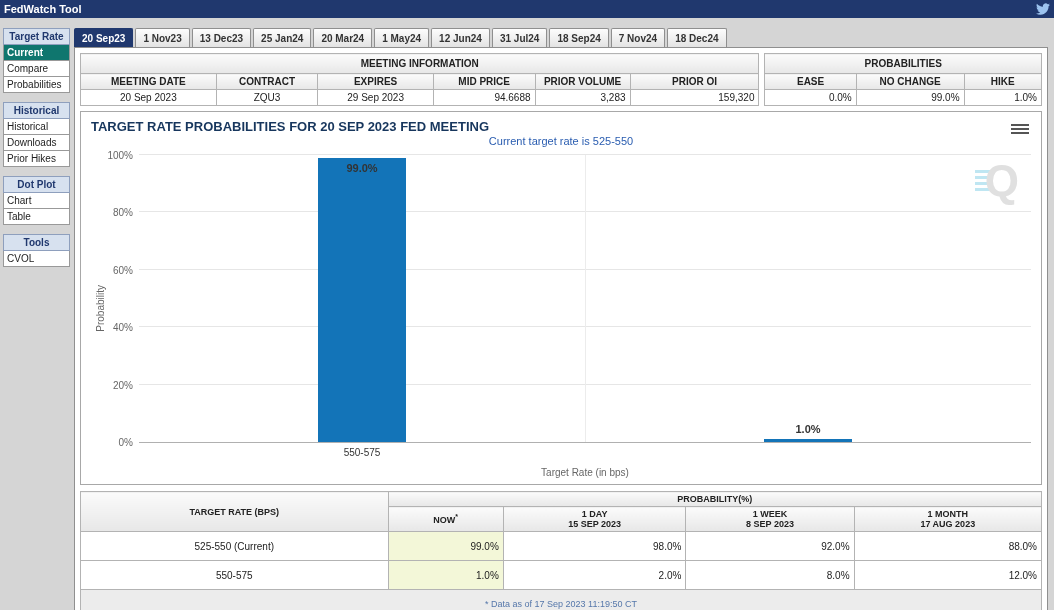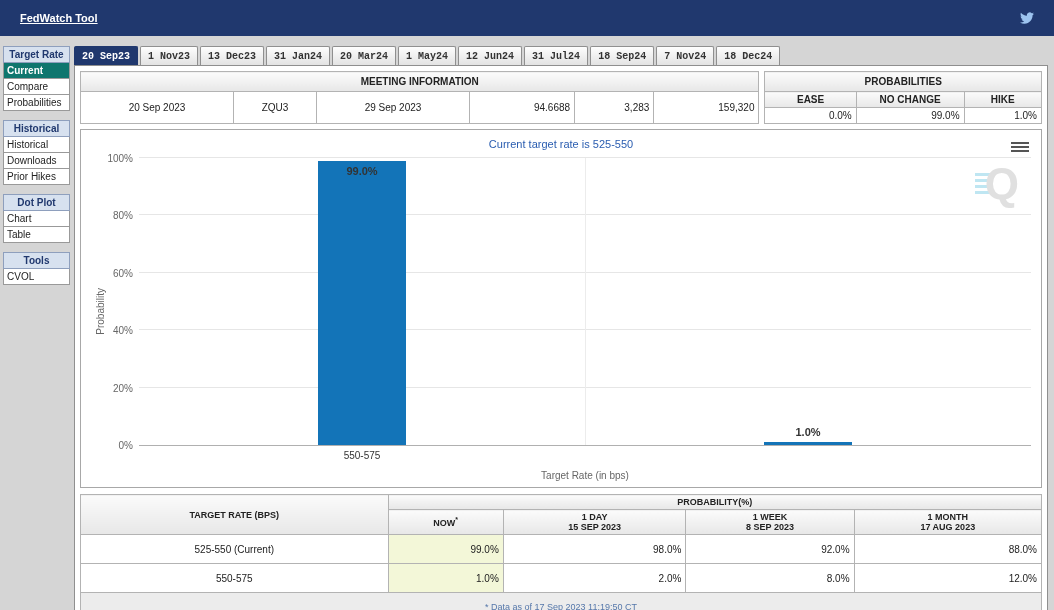--- a/index.html
+++ b/index.html
@@ -2,22 +2,22 @@
 <html><head>
 <meta charset="utf-8">
 <style>
   * { margin:0; padding:0; box-sizing:border-box; }
   body {
     width:1054px; height:610px; overflow:hidden; position:relative;
     background:#d5d5d5; font-family:"Liberation Sans", sans-serif; font-size:10px; color:#222;
   }
   
   .topbar {
-    height:36px; background:#20386e; color:#fff; display:flex; align-items:center;
-    justify-content:space-between; padding:0 20px; font-size:11px; font-weight:bold;text-decoration:underline;
+    height:18px; background:#20386e; color:#fff; display:flex; align-items:center;
+    justify-content:space-between; padding:0 4px; font-size:11px; font-weight:bold;
   }
   .topbar svg { display:block; }
   
   .app { display:flex; align-items:flex-start; padding:10px 6px 0 3px; gap:4px; }
   
   .sidebar { width:67px; flex:none; }
   .side-section { margin-bottom:9px; }
   .side-header {
     background:#d7e1ef; border:1px solid #8e9fbd; color:#20386e; font-weight:bold;
     text-align:center; padding:2px 1px; font-size:10px;
@@ -27,21 +27,21 @@
     font-size:10px; color:#222; cursor:pointer; white-space:nowrap; overflow:hidden;
   }
   .side-section .side-item:first-of-type { border-top:1px solid #999; margin-top:2px; }
   .side-item.selected { background:#0f766e; color:#fff; font-weight:bold; }
   
   .main { flex:1; min-width:0; }
   .tabs { display:flex; gap:2px; }
   .tab {
     border:1px solid #8f8f8f; border-bottom:none; background:linear-gradient(#fdfdfd,#e3e3e3);
     padding:4px 7px 3px 7px; font-size:10px; font-weight:bold; color:#333; cursor:pointer;
-    border-radius:2px 2px 0 0; white-space:nowrap;font-family:Liberation Mono, monospace;
+    border-radius:2px 2px 0 0; white-space:nowrap;
   }
   .tab.selected { background:#20386e; color:#fff; border-color:#20386e; }
   .panel { border:1px solid #8f8f8f; background:#fff; padding:5px; }
   
   .info-row { display:flex; gap:5px;border-radius:8px; }
   table { border-collapse:collapse; }
   .grid th, .grid td { border:1px solid #b3b3b3; padding:2px 4px; font-size:10px; }
   .grid th { background:linear-gradient(#fbfbfb,#e7e7e7); font-weight:bold; }
   .grid .section-title { padding:4px 2px; font-size:10px; }
   .c { text-align:center; }
@@ -133,38 +133,46 @@
       <div class="side-header">Tools</div>
       <div class="side-item">CVOL</div>
     </div>
   </div>
 
   <div class="main">
     <div class="tabs">
       <div class="tab selected">20 Sep23</div>
       <div class="tab">1 Nov23</div>
       <div class="tab">13 Dec23</div>
-      <div class="tab">31 Jan24</div>
+      <div class="tab">25 Jan24</div>
       <div class="tab">20 Mar24</div>
       <div class="tab">1 May24</div>
       <div class="tab">12 Jun24</div>
       <div class="tab">31 Jul24</div>
       <div class="tab">18 Sep24</div>
       <div class="tab">7 Nov24</div>
       <div class="tab">18 Dec24</div>
     </div>
 
     <div class="panel">
 
       <div class="info-row">
         <table class="grid info-table">
           <thead>
             <tr>
                 <th colspan="6" class="section-title c">MEETING INFORMATION</th>
               </tr>
+            <tr>
+              <th class="c" style="width:20%">MEETING DATE</th>
+              <th class="c" style="width:15%">CONTRACT</th>
+              <th class="c" style="width:17%">EXPIRES</th>
+              <th class="c" style="width:15%">MID PRICE</th>
+              <th class="c" style="width:14%">PRIOR VOLUME</th>
+              <th class="c" style="width:19%">PRIOR OI</th>
+            </tr>
           </thead>
           <tbody>
             <tr>
               <td class="c">20 Sep 2023</td>
               <td class="c">ZQU3</td>
               <td class="c">29 Sep 2023</td>
               <td class="r">94.6688</td>
               <td class="r">3,283</td>
               <td class="r">159,320</td>
             </tr>
@@ -186,20 +194,21 @@
             <tr>
               <td class="r">0.0%</td>
               <td class="r">99.0%</td>
               <td class="r">1.0%</td>
             </tr>
           </tbody>
         </table>
       </div>
 
       <div class="chart-box">
+        <div class="chart-title">TARGET RATE PROBABILITIES FOR 20 SEP 2023 FED MEETING</div>
         <div class="menu-icon">
             <span></span>
             <span></span>
             <span></span>
           </div>
         <div class="chart-subtitle">Current target rate is 525-550</div>
 
         <div class="plot-region">
           <div class="ylabel">Probability</div>
           <div class="plot">

